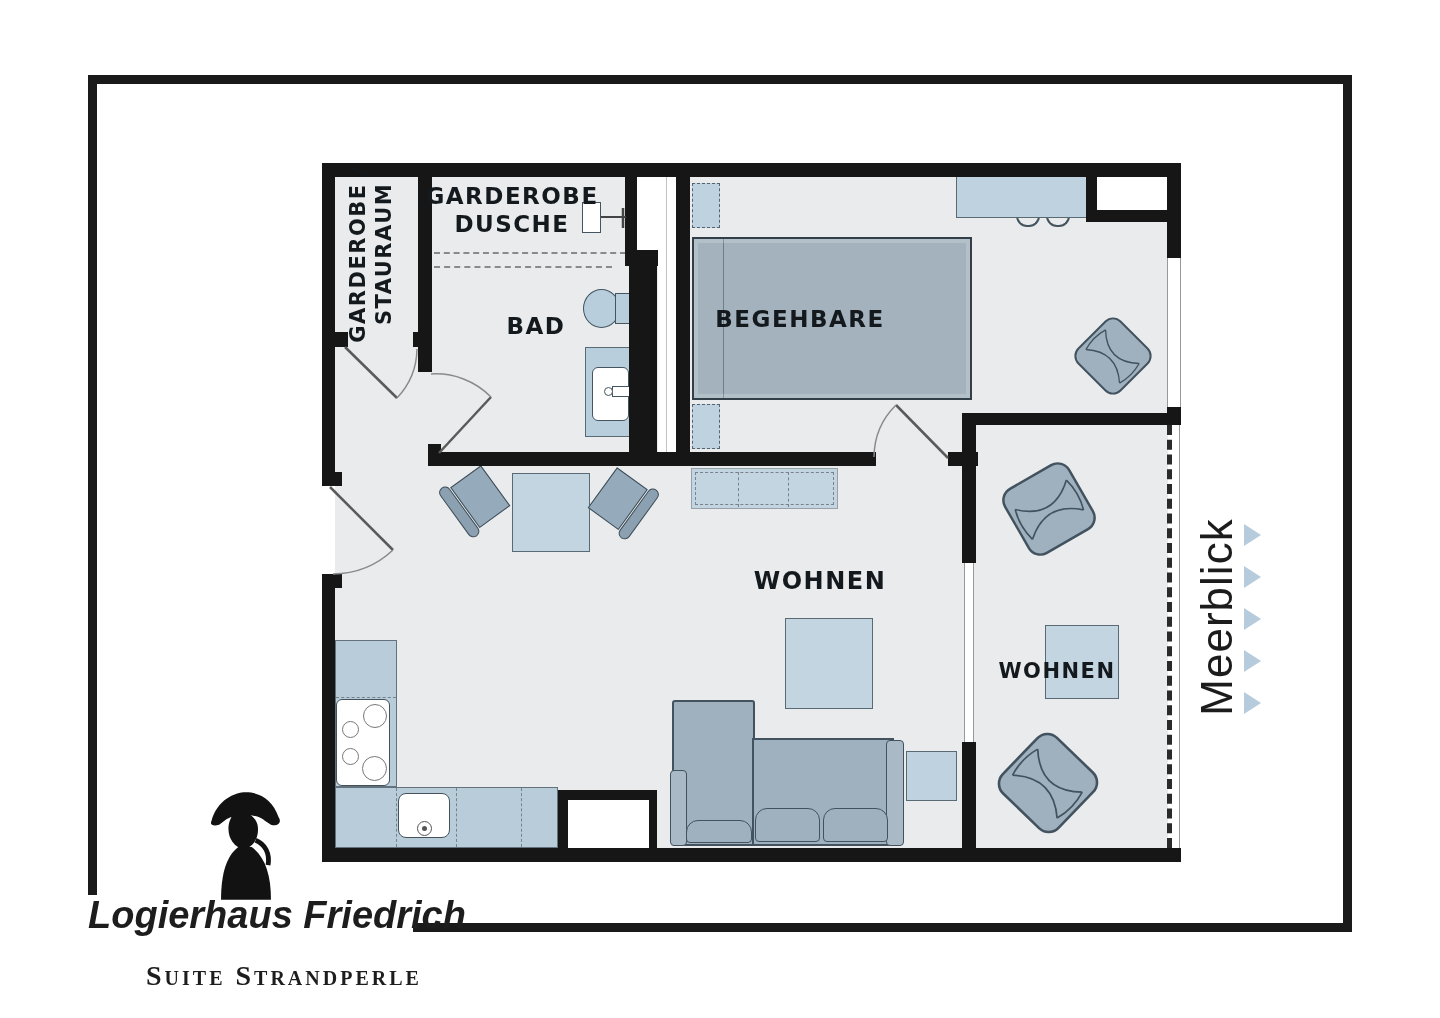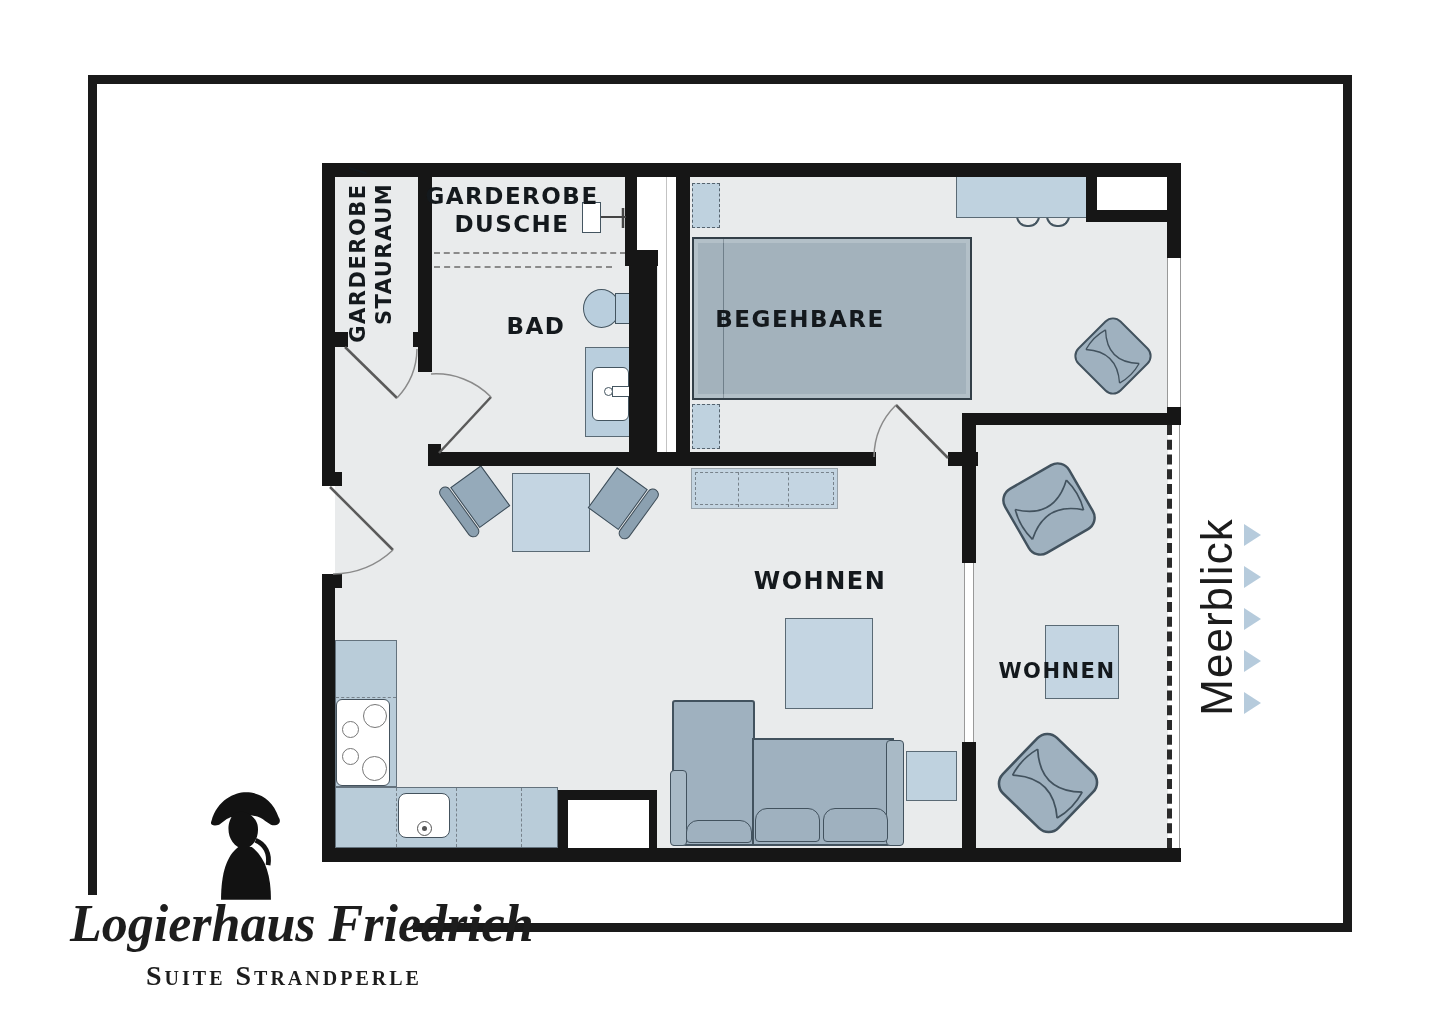--- a/index.html
+++ b/index.html
@@ -28,22 +28,22 @@
   
   .rlabel{position:absolute;transform:translate(-50%,-50%);white-space:nowrap;z-index:5;
           color:#14191d;font-weight:600;letter-spacing:1.5px;text-align:center;font-size:24px;}
   .rot{transform:translate(-50%,-50%) rotate(-90deg);}
   .meer{position:absolute;transform:translate(-50%,-50%) rotate(-90deg);white-space:nowrap;z-index:5;
         font-family:"Liberation Sans",sans-serif;font-weight:400;font-size:44px;color:#1c1c1c;letter-spacing:1px;}
   .arrow{width:0;height:0;border-top:11px solid transparent;border-bottom:11px solid transparent;
          border-left:17px solid #b6cbdc;}
   .arrowcol{position:absolute;left:1244px;top:524px;display:flex;flex-direction:column;gap:20px;z-index:5;}
   
-  .logoscript{position:absolute;left:70px;top:894px;z-index:6;font-family:Liberation Serif, serif;
-              font-style:italic;font-weight:700;font-size:52px;color:#1d1d1d;}
+  .logoscript{position:absolute;left:88px;top:894px;z-index:6;font-family:Liberation Sans, sans-serif;
+              font-style:italic;font-weight:700;font-size:38px;color:#1d1d1d;}
   .logosub{position:absolute;left:146px;top:960px;z-index:6;font-family:"Liberation Serif",serif;
            font-variant:small-caps;font-weight:700;font-size:28px;letter-spacing:3px;color:#1d1d1d;}
   svg.overlay{position:absolute;left:0;top:0;z-index:4;pointer-events:none;}
   .chairwrap{position:absolute;z-index:1;}
 </style>
 </head>
 <body>
 
 <div class="canvas">
 

